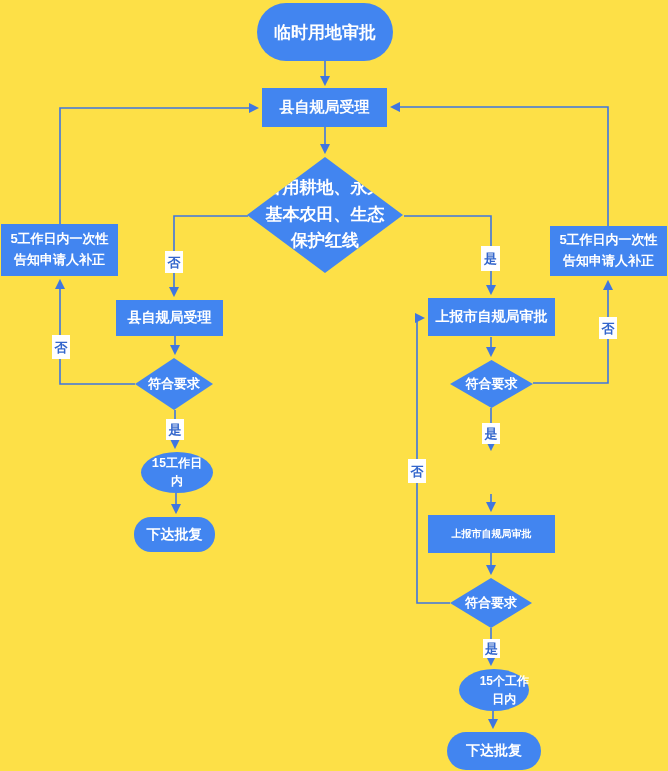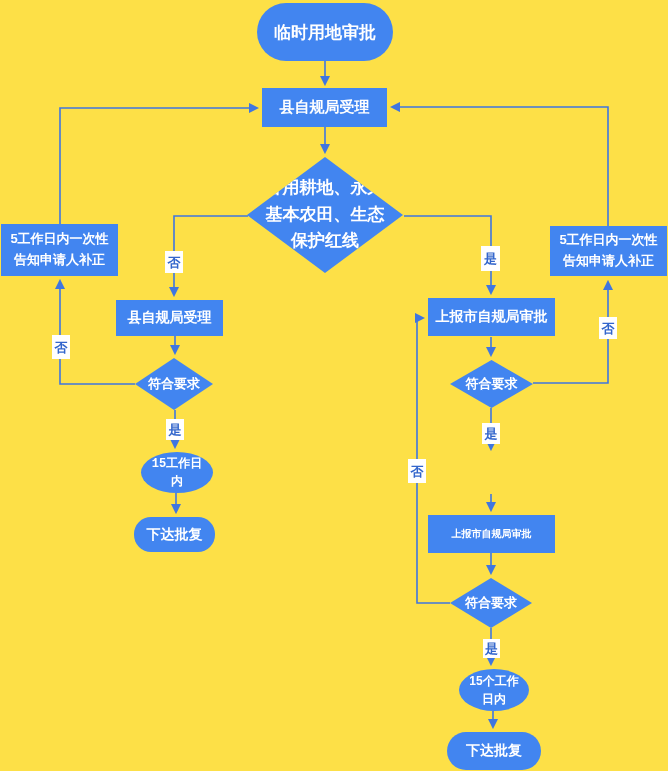--- a/index.html
+++ b/index.html
@@ -106,21 +106,21 @@
 
 
   <div class="node" style="left:428px;top:515px;width:127px;height:38px;font-size:10px;">
     <span class="node-label">上报市自规局审批</span>
   </div>
 
   <div class="node diamond" style="left:450px;top:578px;width:82px;height:50px;font-size:13px;">
     <span class="node-label">符合要求</span>
   </div>
 
-  <div class="node ellipse" style="left:459px;top:669px;width:70px;height:42px;font-size:12px;line-height:1.5;">
+  <div class="node ellipse" style="left:459px;top:669px;width:70px;height:42px;font-size:12px;line-height:1.5;justify-content:flex-end;">
     <span class="node-label">15个工作
 日内</span>
   </div>
 
   <div class="node" style="left:447px;top:732px;width:94px;height:38px;border-radius:19px;font-size:14px;">
     <span class="node-label">下达批复</span>
   </div>
 
   <div class="edge-label" style="left:165px;top:251px;width:18px;height:22px;">否</div>
 

